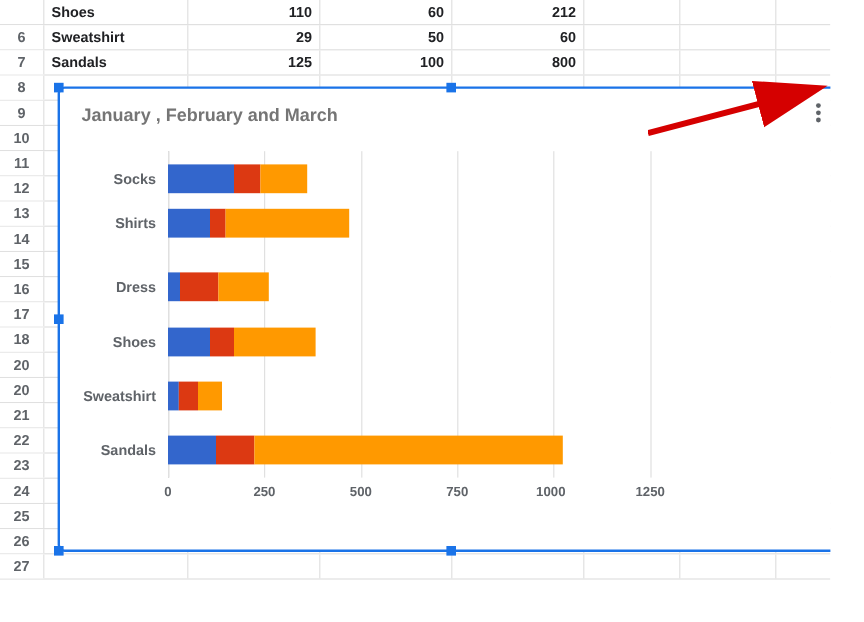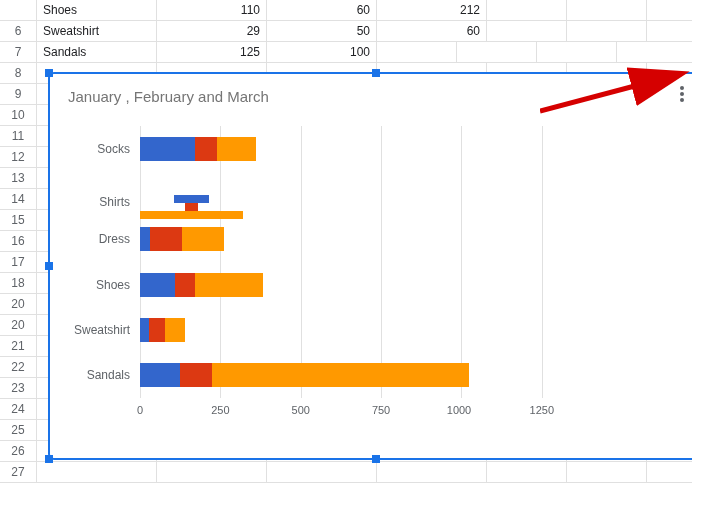--- a/index.html
+++ b/index.html
@@ -1,16 +1,16 @@
 <!DOCTYPE html>
 <html><head>
 <meta charset="utf-8">
 <style>
   html,body{margin:0;padding:0;font-family:Arial,Helvetica,sans-serif;background:#fff;color:#202124;}
-  .viewport{position:relative;width:692px;height:518px;overflow:hidden;}
+  .viewport{position:relative;width:692px;height:518px;overflow:hidden;font-weight:bold;}
   
   .grid{position:absolute;left:0;top:0;right:0;}
   .row{display:flex;height:20px;border-bottom:1px solid #e0e0e0;font-size:12px;}
   .rowhead{width:36px;flex:0 0 36px;border-right:1px solid #e0e0e0;background:#fff;color:#5f6368;display:flex;align-items:center;justify-content:center;}
   .cell{flex:0 0 auto;border-right:1px solid #e0e0e0;display:flex;align-items:center;padding:0 6px;height:100%;box-sizing:border-box;}
   .cA{width:120px;}
   .cB,.cC,.cD{width:110px;justify-content:flex-end;}
   .cE,.cF,.cG{width:80px;}
   
   .chart-wrap{position:absolute;left:48px;top:72px;width:656px;height:388px;border:2px solid #1a73e8;background:#fff;border-radius:6px;box-sizing:border-box;text-align:center;}
@@ -61,20 +61,21 @@
       <div class="cell cD">60</div>
       <div class="cell cE"></div>
       <div class="cell cF"></div>
       <div class="cell cG"></div>
     </div>
     <div class="row">
       <div class="rowhead">7</div>
       <div class="cell cA">Sandals</div>
       <div class="cell cB">125</div>
       <div class="cell cC">100</div>
+      <div class="cell cD">800</div>
       <div class="cell cE"></div>
       <div class="cell cF"></div>
       <div class="cell cG"></div>
     </div>
 
     <div id="empty-rows">
         <div class="row">
           <div class="rowhead">8</div>
           <div class="cell cA"></div>
           <div class="cell cB"></div>
@@ -309,21 +310,21 @@
         <div class="gridline" style="left: 321.429px;"></div>
         <div class="xlabel" style="left: 319px;">1000</div>
         <div class="gridline" style="left: 401.786px;"></div>
         <div class="xlabel" style="left: 401.786px;">1250</div>
         <div class="bar-row" style="top: 10.6667px;">
           <div class="bar-label">Socks</div>
           <div class="seg c-jan" style="width: 54.6429px;"></div>
           <div class="seg c-feb" style="width: 22.5px;"></div>
           <div class="seg c-mar" style="width: 38.5714px;"></div>
         </div>
-        <div class="bar-row" style="top: 69px; flex-direction: column;">
+        <div class="bar-row" style="top: 48px;">
           <div class="bar-label">Shirts</div>
           <div class="seg c-jan" style="width: 35.3571px;"></div>
           <div class="seg c-feb" style="width: 12.8571px;"></div>
           <div class="seg c-mar" style="width: 102.857px;"></div>
         </div>
         <div class="bar-row" style="top: 101.333px;">
           <div class="bar-label">Dress</div>
           <div class="seg c-jan" style="width: 9.64286px;"></div>
           <div class="seg c-feb" style="width: 32.1429px;"></div>
           <div class="seg c-mar" style="width: 41.7857px;"></div>

